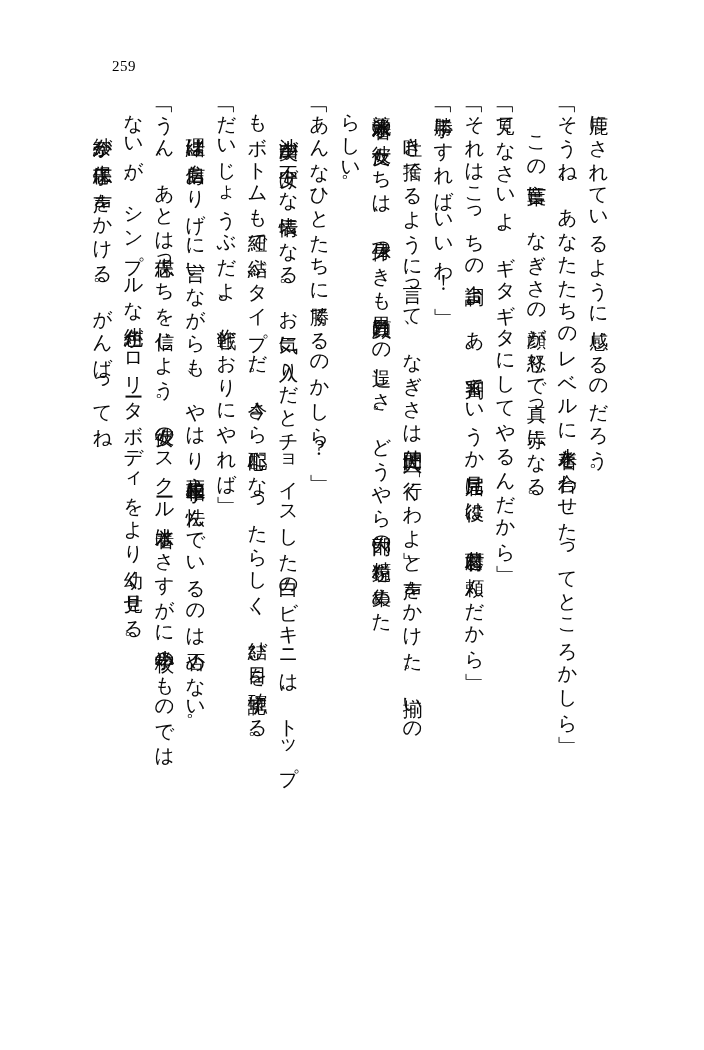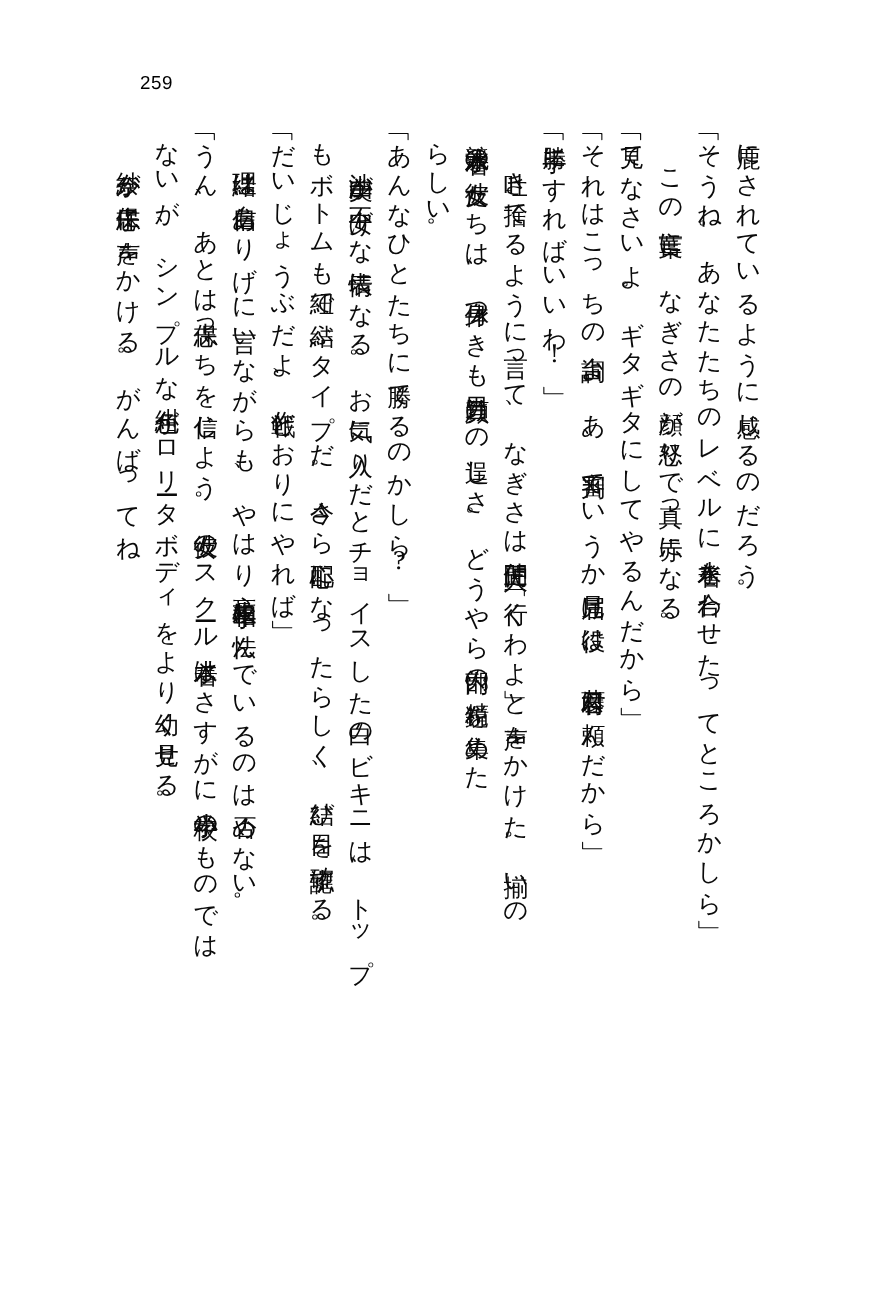--- a/index.html
+++ b/index.html
@@ -16,21 +16,21 @@
     font-family: "Liberation Serif", "DejaVu Serif", serif;
     color: #000000;
   }
   #page-number {
     position: absolute;
     top: 58px;
     left: 112px;
     font-size: 15px;
     letter-spacing: 0.5px;
     color: #000000;
-    font-family: Liberation Sans, sans-serif;
+    font-family: Liberation Serif, serif;
   }
   #body-text {
     position: absolute;
     top: 100px;
     left: 92px;
     width: 522px;
     height: 880px;
     display: flex;
     flex-direction: row-reverse;
     align-items: flex-start;

